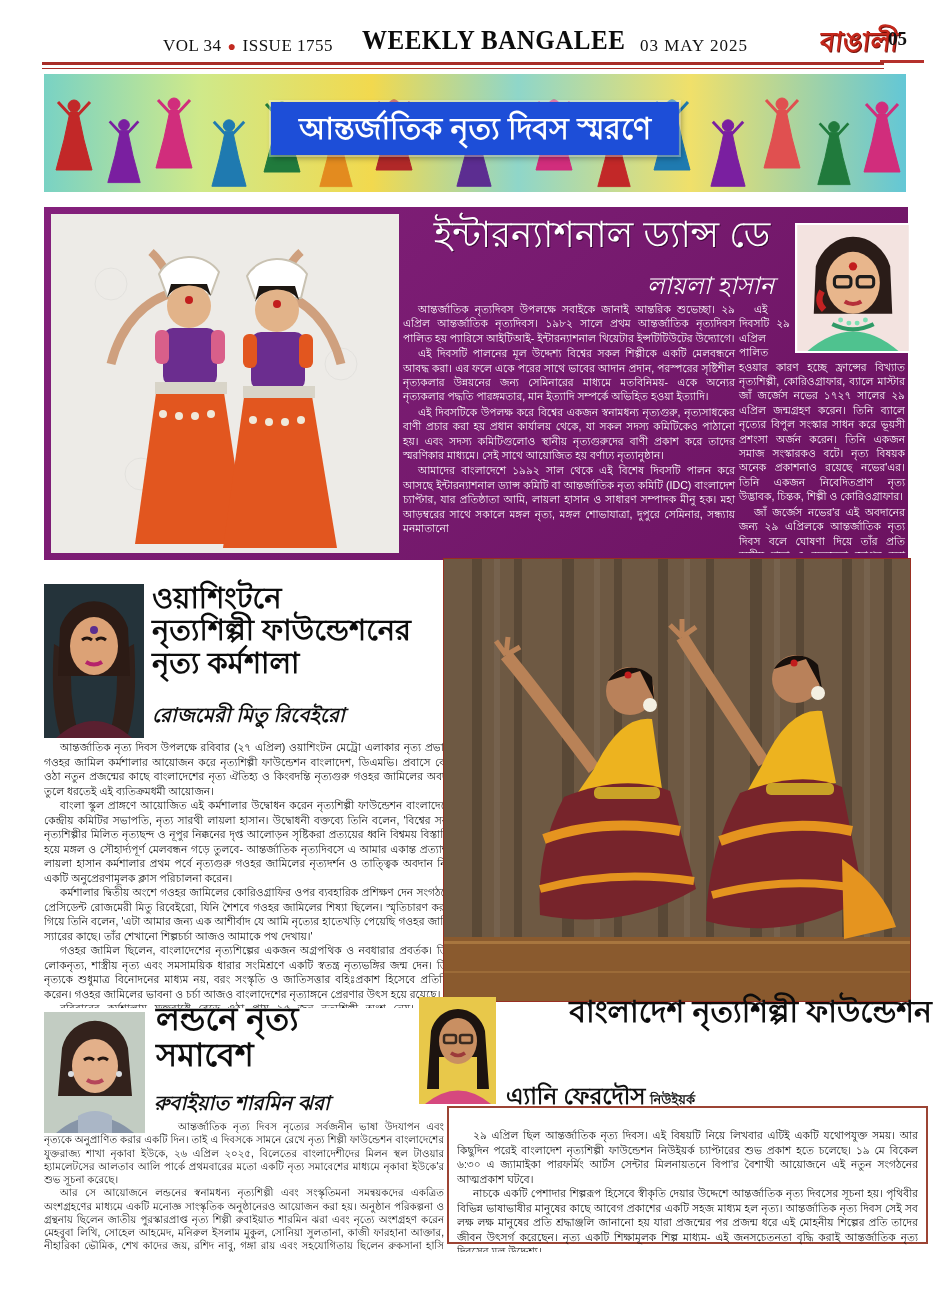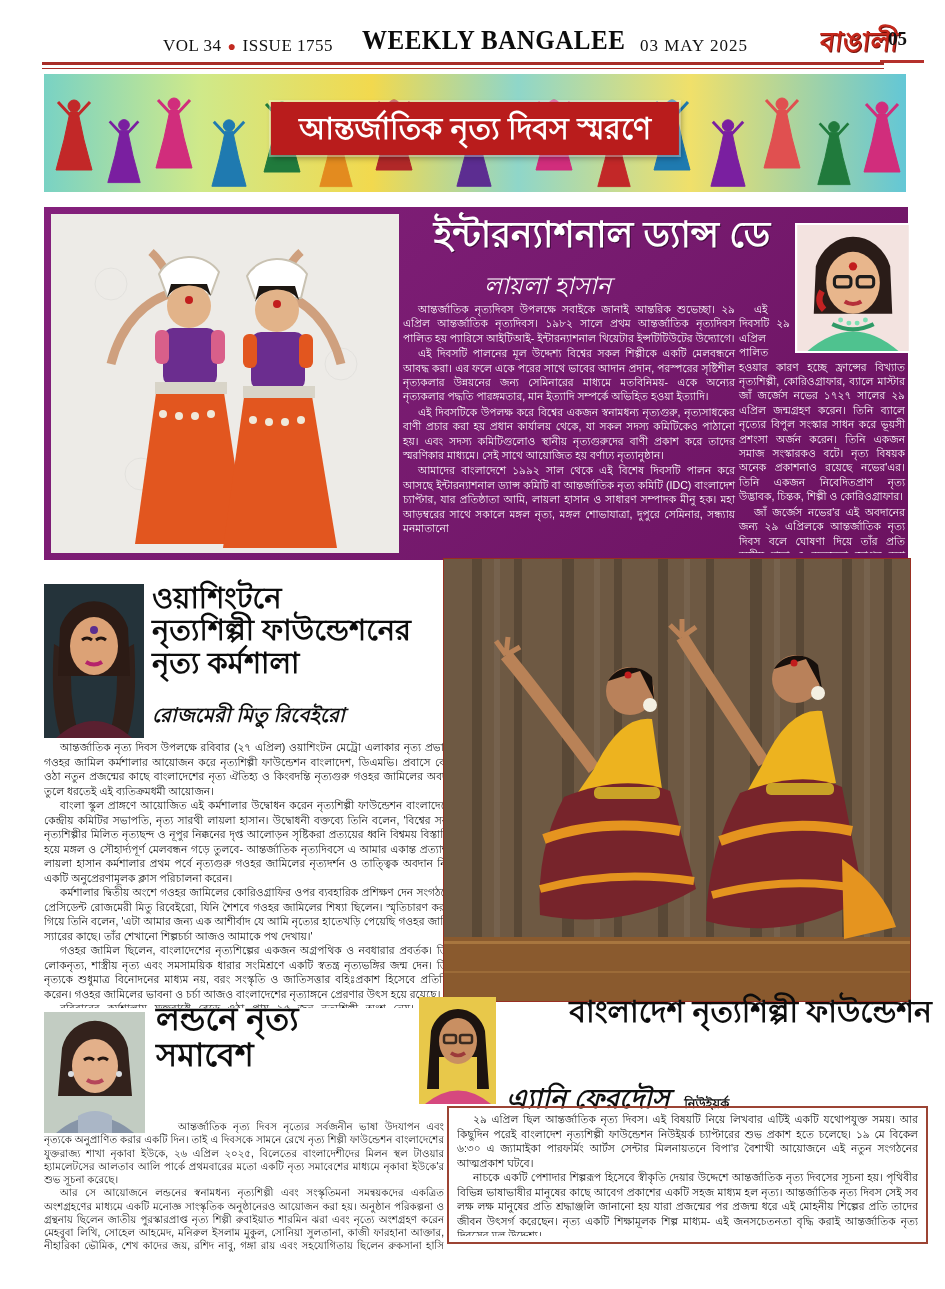--- a/index.html
+++ b/index.html
@@ -17,30 +17,30 @@
   .logo{left:820px;top:22px;width:62px;height:40px;color:#c5281c;font-weight:bold;font-size:27px;
         transform:skewX(-7deg);text-shadow:1px 1px 0 #70100a;line-height:40px;}
   .pageno{left:888px;top:28px;font-family:"Liberation Serif",serif;font-weight:bold;font-size:19px;color:#111;}
   .pageno-rule{left:880px;top:60px;width:44px;height:0;border-top:3px solid #b5312c;}
   .head-rule{left:42px;top:62px;width:842px;height:3px;border-top:3px solid #a82d27;border-bottom:1px solid #a82d27;}
 
   
   .banner{left:44px;top:74px;width:862px;height:118px;overflow:hidden;}
   .banner svg{position:absolute;left:0;top:0;}
   .banner-box{position:absolute;left:50%;top:28px;transform:translateX(-50%);
-              background:#b91c1c;color:#fff;font-weight:bold;font-size:30px;line-height:1.1;
+              background:#1d4ed8;color:#fff;font-weight:bold;font-size:30px;line-height:1.1;
               padding:10px 28px;white-space:nowrap;box-shadow:0 0 0 2px rgba(255,255,255,.35),2px 3px 6px rgba(0,0,0,.35);}
 
   
   .a1{left:44px;top:207px;width:864px;height:353px;background:linear-gradient(135deg,#84207c,#761a6e 55%,#6c1260);}
   .a1-photo{position:absolute;left:7px;top:7px;width:348px;height:339px;background:#edebe7;}
   .a1-photo svg{width:100%;height:100%;display:block;}
   .a1-head{position:absolute;left:358px;top:8px;width:400px;text-align:center;color:#ffffff;
-           font-weight:bold;font-size:36px;line-height:1.1;text-shadow:1px 1px 0 #3c0a38;}
-  .a1-byline{position:absolute;left:440px;top:60px;width:290px;text-align:left;color:#ffffff;
+           font-weight:normal;font-size:36px;line-height:1.1;text-shadow:1px 1px 0 #3c0a38;}
+  .a1-byline{position:absolute;left:440px;top:60px;width:290px;text-align:right;color:#ffffff;
              font-style:italic;font-size:24px;}
   .a1-portrait{position:absolute;left:751px;top:16px;width:112px;height:126px;background:#fff;padding:2px;}
   .a1-portrait svg{width:100%;height:100%;display:block;}
   .a1-col{position:absolute;top:94px;color:#ffffff;font-size:10.6px;line-height:1.36;text-align:justify;overflow:hidden;height:252px;}
   .a1-col1{left:358px;width:334px;}
   .a1-col2{left:694px;width:168px;}
   .a1-col p{margin:1px;text-indent:15px;}
   .wrap-spacer{float:right;width:112px;height:50px;margin:-6px -2px 2px 6px;}
 
   
@@ -65,23 +65,23 @@
   .a3-photo{left:44px;top:1012px;width:101px;height:121px;}
   .a3-head{left:156px;top:1002px;width:260px;font-size:32px;}
   .a3-byline{left:154px;top:1088px;font-size:20px;font-style:italic;}
   .a3-body{left:44px;top:1120px;width:400px;height:132px;font-size:10.2px;line-height:1.3;}
   .a3-spacer{float:left;width:118px;height:9px;}
 
   
   .a4-photo{left:419px;top:997px;width:77px;height:107px;}
   .a4-head{left:506px;top:995px;width:426px;font-size:30px;text-align:right;}
   .a4-byrow{left:506px;top:1078px;white-space:nowrap;}
-  .a4-byname{font-size:27px;font-style:italic;font-weight:bold;color:#101010;}
-  .a4-byloc{font-size:13px;font-weight:bold;margin-left:10px;color:#101010;}
-  .a4-box{left:447px;top:1106px;width:481px;height:138px;border:2px solid #9c4434;padding:4px 8px;box-sizing:border-box;}
+  .a4-byname{font-size:23px;font-weight:bold;color:#101010;}
+  .a4-byloc{font-size:13px;font-weight:bold;color:#101010;}
+  .a4-box{left:447px;top:1106px;width:481px;height:138px;border:2px solid #9c4434;padding:20px 8px;box-sizing:border-box;}
   .a4-box .body-txt{height:124px;}
 </style>
 </head>
 <body>
 
 <div id="page">
 
   <div class="abs mast-vol">
     <span>VOL 34</span><span class="mast-bullet">●</span><span>ISSUE 1755</span>
   </div>
@@ -312,20 +312,21 @@
       <circle cx="27" cy="62" r="3" fill="#dadde2"></circle>
         <circle cx="75" cy="62" r="3" fill="#dadde2"></circle>
       <path d="M12,121 Q51,88 90,121 Z" fill="#8795a8"></path>
       <path d="M34,104 Q51,94 68,104 L68,121 L34,121 Z" fill="#aab6c6"></path>
     </svg>
   </div>
   <div class="abs bn-head a3-head">
     <div>লন্ডনে নৃত্য</div>
     <div>সমাবেশ</div>
   </div>
+  <div class="abs bn-byline a3-byline">রুবাইয়াত শারমিন ঝরা</div>
   <div class="abs body-txt a3-body">
     <div class="a3-spacer"></div>
     <p>আন্তর্জাতিক নৃত্য দিবস নৃত্যের সর্বজনীন ভাষা উদযাপন এবং নৃত্যকে অনুপ্রাণিত করার একটি দিন। তাই এ দিবসকে সামনে রেখে নৃত্য শিল্পী ফাউন্ডেশন বাংলাদেশের যুক্তরাজ্য শাখা নৃকাবা ইউকে, ২৬ এপ্রিল ২০২৫, বিলেতের বাংলাদেশীদের মিলন স্থল টাওয়ার হ্যামলেটসের আলতাব আলি পার্কে প্রথমবারের মতো একটি নৃত্য সমাবেশের মাধ্যমে নৃকাবা ইউকে'র শুভ সূচনা করেছে।</p>
     <p>আর সে আয়োজনে লন্ডনের স্বনামধন্য নৃত্যশিল্পী এবং সংস্কৃতিমনা সমন্বয়কদের একত্রিত অংশগ্রহণের মাধ্যমে একটি মনোজ্ঞ সাংস্কৃতিক অনুষ্ঠানেরও আয়োজন করা হয়। অনুষ্ঠান পরিকল্পনা ও গ্রন্থনায় ছিলেন জাতীয় পুরস্কারপ্রাপ্ত নৃত্য শিল্পী রুবাইয়াত শারমিন ঝরা এবং নৃত্যে অংশগ্রহণ করেন মেহবুবা লিখি, সোহেল আহমেদ, মনিরুল ইসলাম মুকুল, সোনিয়া সুলতানা, কাজী ফারহানা আক্তার, নীহারিকা ভৌমিক, শেখ কাদের জয়, রশিদ নাবু, গঙ্গা রায় এবং সহযোগিতায় ছিলেন রুকসানা হাসি সোনিয়া, শায়লা শারমিন, বাদল রহমান এবং রুমি হক। 'শুদ্ধ নৃত্যের জয় হোক' ছিলো এবছরের নৃত্য দিবসের শ্লোগান।</p>
 
   </div>
 
   <div class="abs photo-frame a4-photo">
     <svg viewBox="0 0 77 107">
       <rect width="77" height="107" fill="#e8c84a"></rect>

